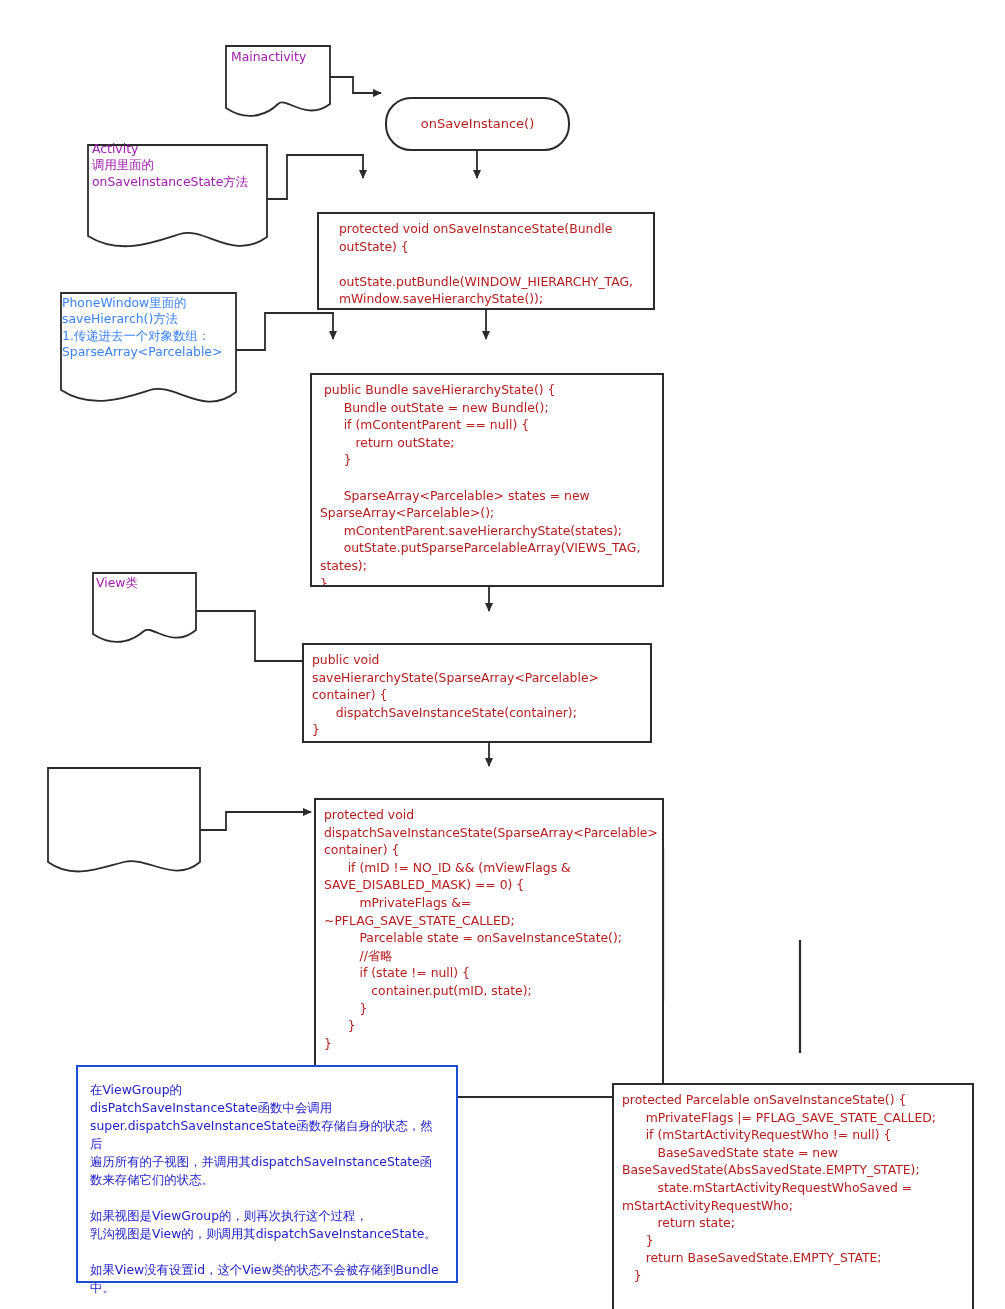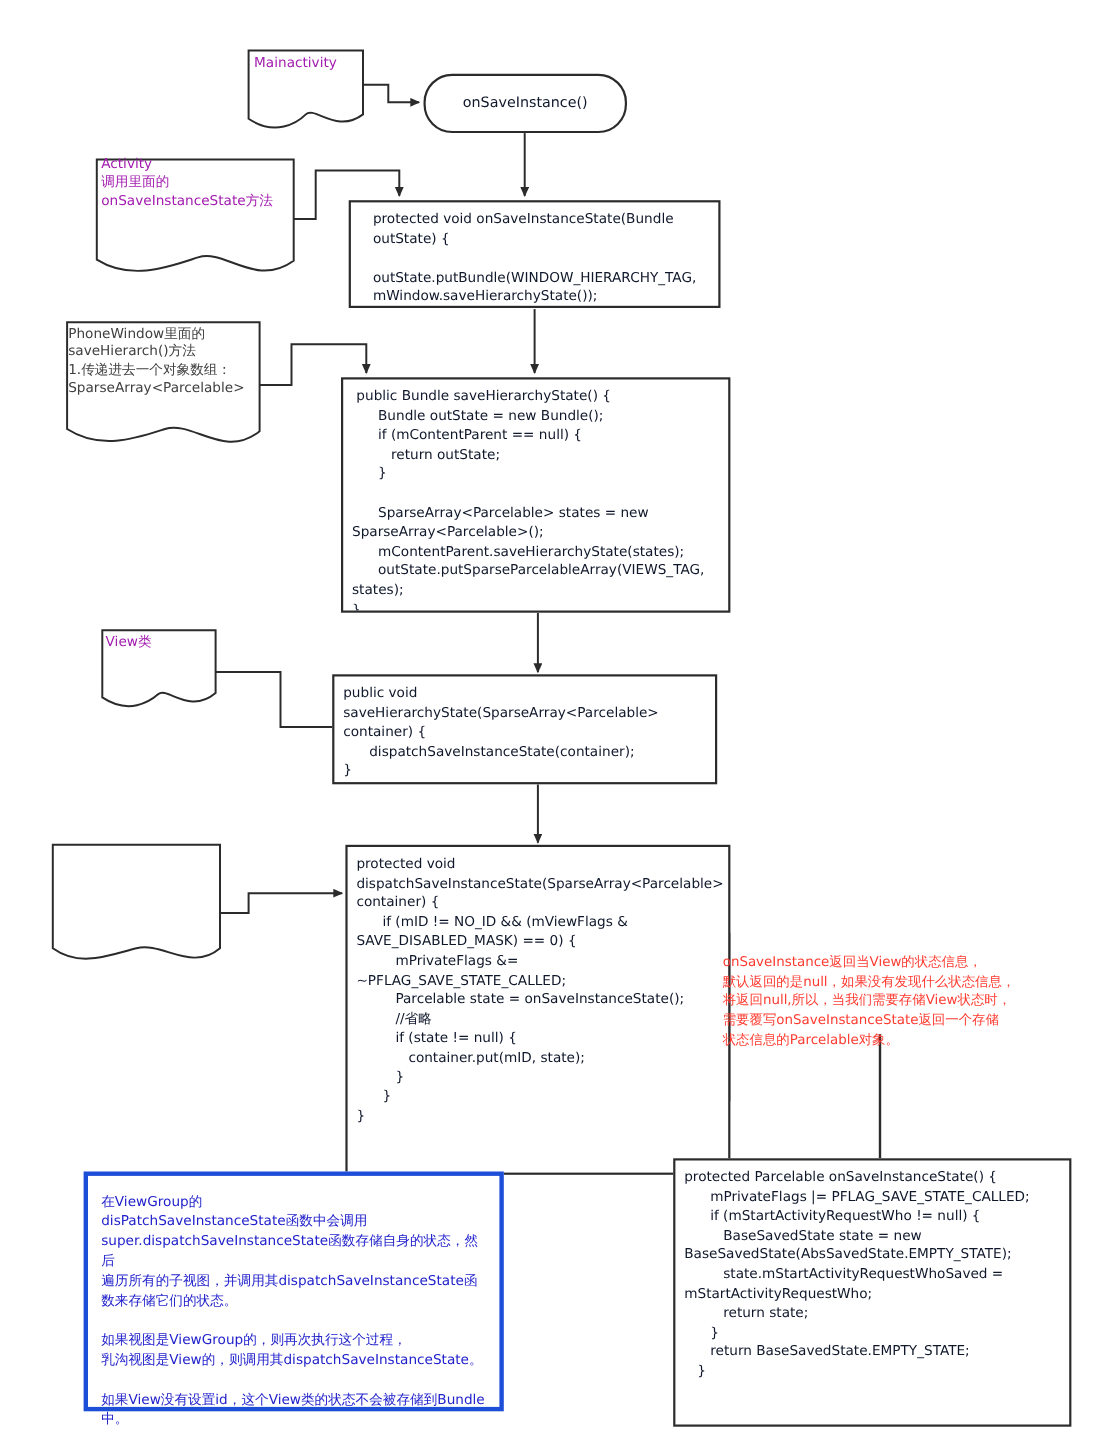--- a/index.html
+++ b/index.html
@@ -22,47 +22,48 @@
     width: 1005px;
     height: 1309px;
     pointer-events: none;
   }
   .box {
     position: absolute;
     box-sizing: border-box;
     border: 2px solid #2b2b2b;
     background: #ffffff;
     white-space: pre-wrap;
-    color: #0f172a;
+    color: #b91c1c;
     font-size: 12.4px;
     line-height: 1.42;
     padding: 6px 8px;
     overflow: hidden;
+    margin-top: 30px;
   }
   .rounded {
     border-radius: 26px;
     display: flex;
     align-items: center;
     justify-content: center;
     text-align: center;
     font-size: 13px;
     padding: 0;
   }
   .notetext {
     position: absolute;
     white-space: pre-wrap;
     line-height: 1.32;
     font-size: 12.4px;
     color: #a21caf;
   }
-  .red { color: #404040; }
+  .red { color: #3b82f6; }
   .bluebox {
     position: absolute;
     box-sizing: border-box;
-    border: 4px solid #1d4ed8;
+    border: 2px solid #1d4ed8;
     background: #ffffff;
     padding: 14px 12px 10px 12px;
     font-size: 12.4px;
     line-height: 1.45;
     color: #2222cc;
     white-space: pre-wrap;
   }
   .redann {
     position: absolute;
     white-space: pre-wrap;
@@ -187,25 +188,20 @@
       if (mStartActivityRequestWho != null) {
          BaseSavedState state = new
 BaseSavedState(AbsSavedState.EMPTY_STATE);
          state.mStartActivityRequestWhoSaved =
 mStartActivityRequestWho;
          return state;
       }
       return BaseSavedState.EMPTY_STATE;
    }</div>
 
-  <div class="redann" style="left:657px; top:866px; width:330px;">onSaveInstance返回当View的状态信息，
-默认返回的是null，如果没有发现什么状态信息，
-将返回null,所以，当我们需要存储View状态时，
-需要覆写onSaveInstanceState返回一个存储
-状态信息的Parcelable对象。</div>
 
   <div class="bluebox" style="left:76px; top:1065px; width:382px; height:218px;">在ViewGroup的
 disPatchSaveInstanceState函数中会调用
 super.dispatchSaveInstanceState函数存储自身的状态，然后
 遍历所有的子视图，并调用其dispatchSaveInstanceState函
 数来存储它们的状态。
 
 如果视图是ViewGroup的，则再次执行这个过程，
 乳沟视图是View的，则调用其dispatchSaveInstanceState。
 

